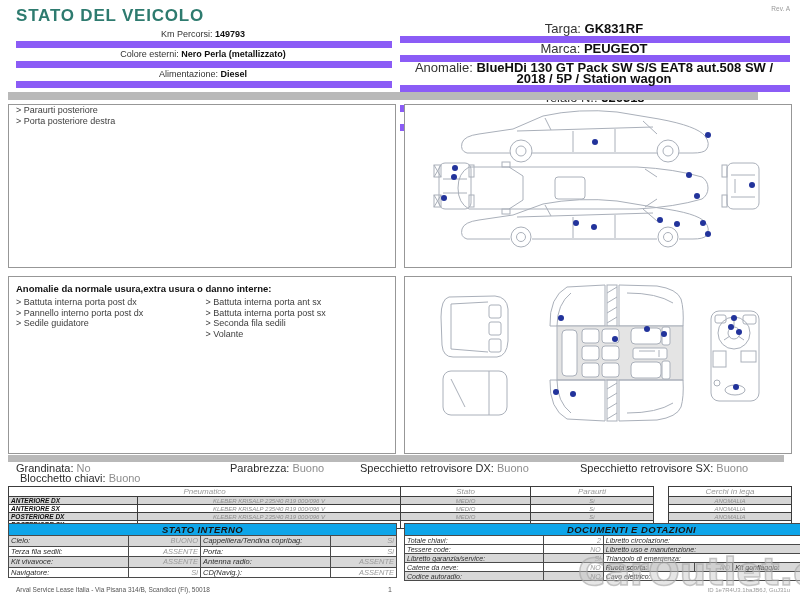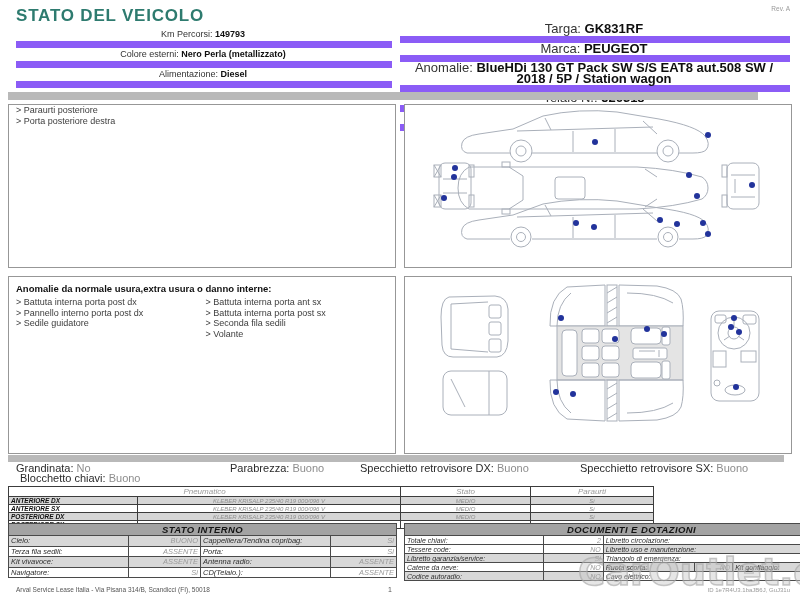--- a/index.html
+++ b/index.html
@@ -54,21 +54,21 @@
   .tyres th,.cerchi th{font-size:8px;font-weight:normal;color:#9a9a9a;text-align:center;height:9px;}
   .pos{font-size:6.5px;font-weight:bold;color:#0f0f0f;text-align:left;}
   .cell-c{font-size:6px;color:#8f8f8f;text-align:center;}
   tr.sh td{background:#d6d6d6;}
 
   
   .btable{position:absolute;}
   .stato-int{left:8px;top:523px;width:388px;}
   .docs{left:404px;top:523px;width:455px;}
   .btable td{border:1px solid #4a4a4a;overflow:hidden;white-space:nowrap;padding:0 2px;}
-  .btable .hdr{background:#a3a3a3;font-size:9.5px;font-weight:bold;text-align:center;
+  .btable .hdr{background:#0ea5e9;font-size:9.5px;font-weight:bold;text-align:center;
                color:#141414;letter-spacing:.4px;height:11px;}
   .stato-int td{height:9.5px;font-size:7.5px;}
   .docs td{height:8px;font-size:7px;}
   .lbl{color:#2e2e2e;text-align:left;}
   .val{color:#9a9a9a;text-align:right;}
   td.shc{background:#d8d8d8;}
 
   
   .footer-left{position:absolute;left:16px;top:586px;font-size:6.5px;color:#555;}
   .footer-page{position:absolute;left:388px;top:586px;font-size:7px;color:#555;}
@@ -330,20 +330,39 @@
     </tr>
     <tr>
       <td class="pos">POSTERIORE SX</td>
       <td class="cell-c">KLEBER KRISALP 235/40 R19 000/096 V</td>
       <td class="cell-c">MEDIO</td>
       <td class="cell-c">Si</td>
     </tr>
   </tbody>
     </table>
 
+  <table class="cerchi">
+    <tbody>
+        <tr>
+          <th>Cerchi in lega</th>
+        </tr>
+    <tr class="sh">
+          <td class="cell-c">ANOMALIA</td>
+        </tr>
+    <tr>
+          <td class="cell-c">ANOMALIA</td>
+        </tr>
+    <tr class="sh">
+          <td class="cell-c">ANOMALIA</td>
+        </tr>
+    <tr>
+          <td class="cell-c">ANOMALIA</td>
+        </tr>
+  </tbody>
+    </table>
 
   <table class="btable stato-int">
     <colgroup>
         <col style="width:120px">
         <col style="width:72px">
         <col style="width:130px">
         <col style="width:66px">
       </colgroup>
     <tbody>
         <tr>
@@ -363,21 +382,21 @@
     </tr>
     <tr>
       <td class="lbl shc">Kit vivavoce:</td>
       <td class="val shc">ASSENTE</td>
       <td class="lbl shc">Antenna radio:</td>
       <td class="val shc">ASSENTE</td>
     </tr>
     <tr>
       <td class="lbl">Navigatore:</td>
       <td class="val">Si</td>
-      <td class="lbl">CD(Telaio.):</td>
+      <td class="lbl">CD(Navig.):</td>
       <td class="val">ASSENTE</td>
     </tr>
   </tbody>
     </table>
 
   <table class="btable docs">
     <colgroup>
         <col style="width:116px">
         <col style="width:50px">
         <col style="width:76px">

